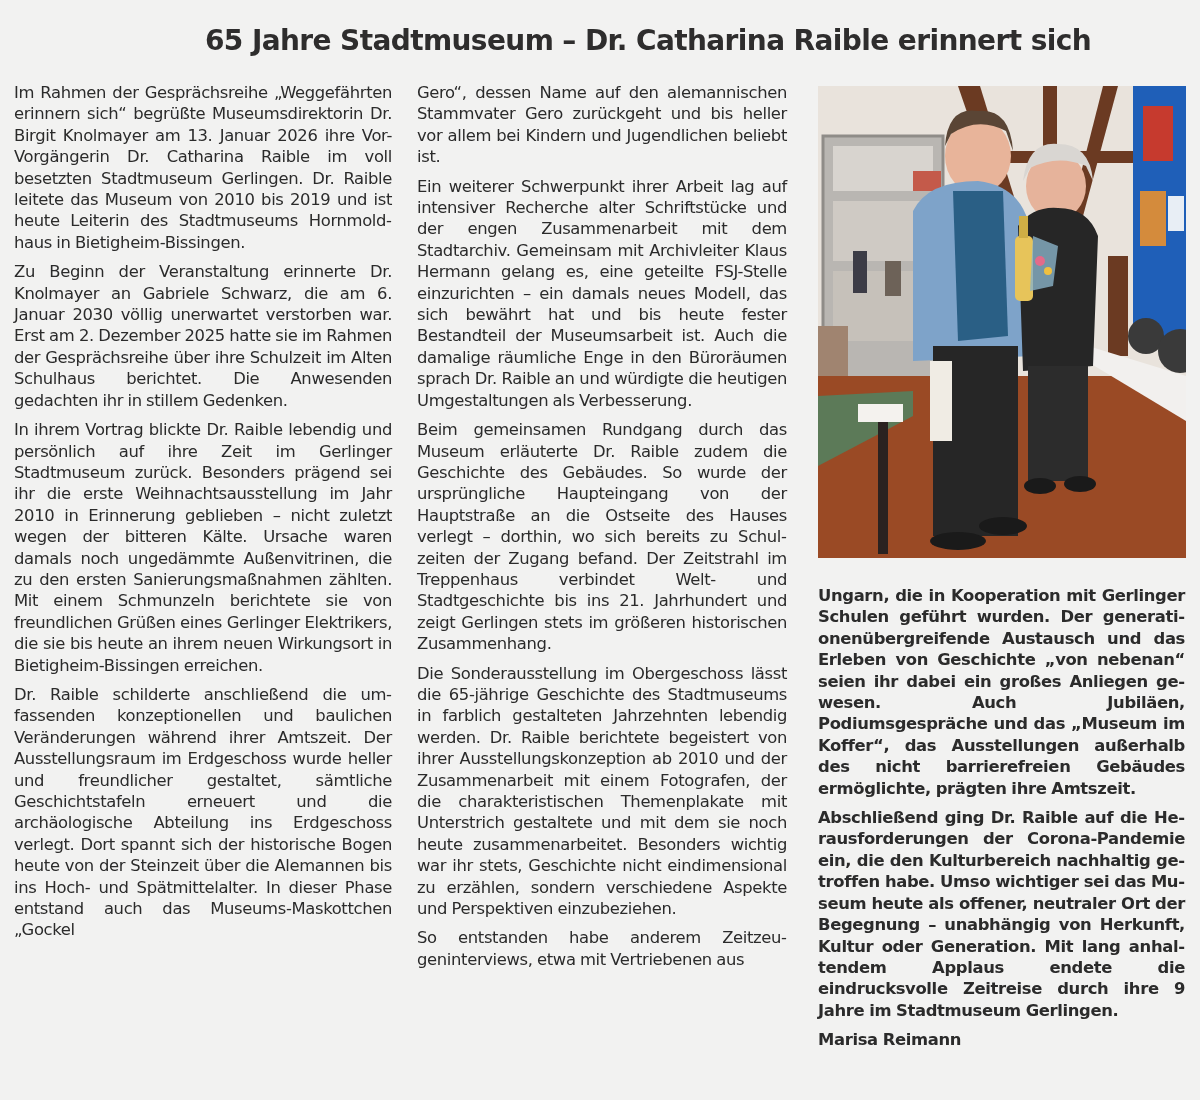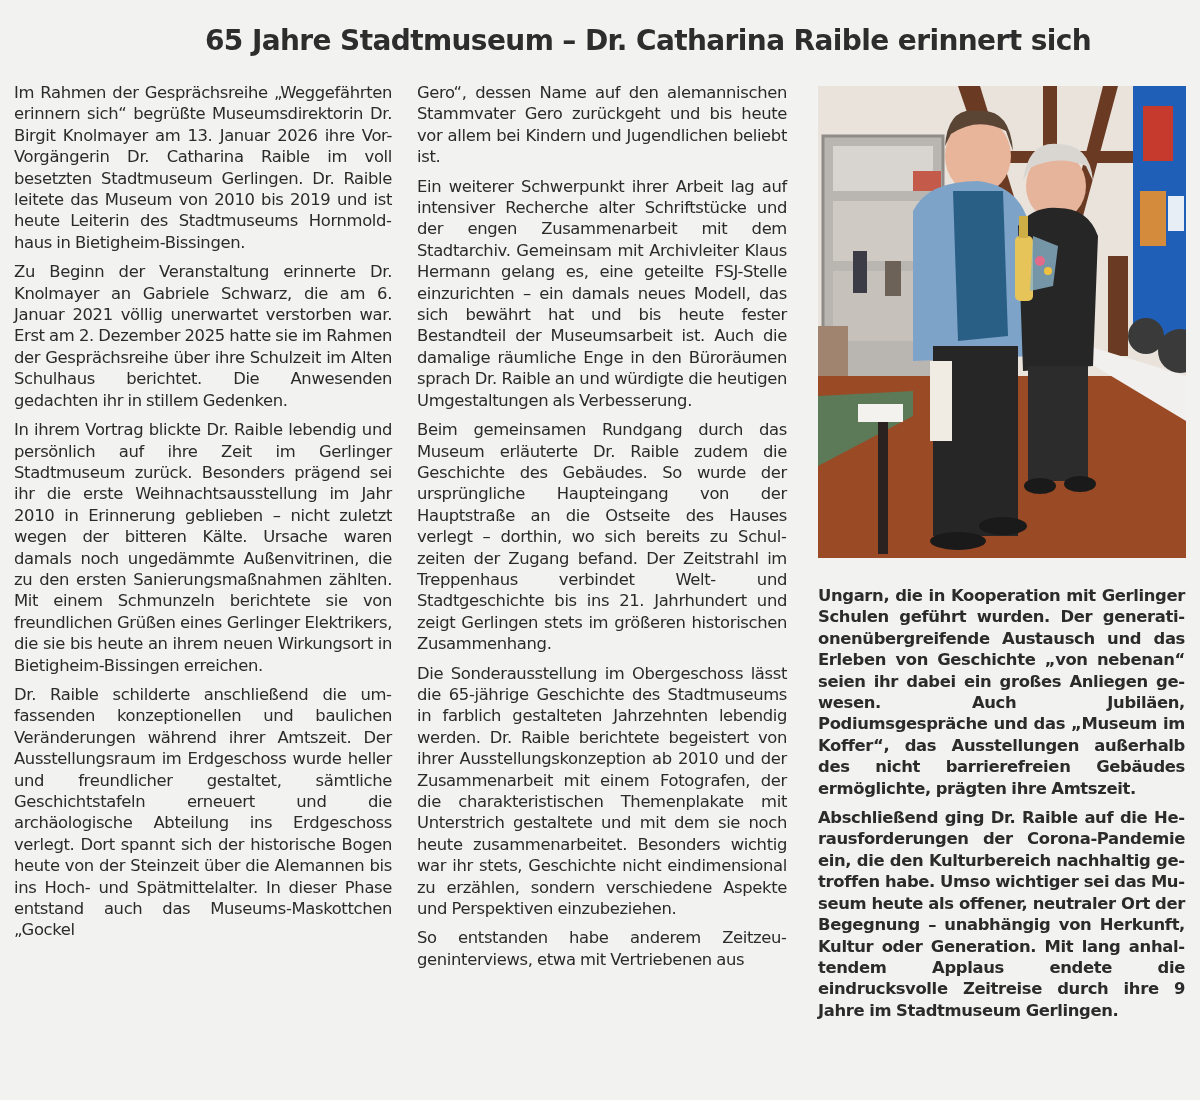--- a/index.html
+++ b/index.html
@@ -58,27 +58,27 @@
     .photo svg { display: block; }
     .author { margin-top: 2px; }
   </style>
 </head>
 <body>
 
 <h1 class="headline">65 Jahre Stadtmuseum – Dr. Catharina Raible erinnert sich</h1>
 
 <div class="col col-1">
   <p>Im Rahmen der Gesprächsreihe „Wegge­fährten erinnern sich“ begrüßte Muse­umsdirektorin Dr. Birgit Knolmayer am 13. Januar 2026 ihre Vor-Vorgängerin Dr. Catharina Raible im voll besetzten Stadt­museum Gerlingen. Dr. Raible leitete das Museum von 2010 bis 2019 und ist heute Leiterin des Stadtmuseums Hornmold­haus in Bietigheim-Bissingen.</p>
-  <p>Zu Beginn der Veranstaltung erinnerte Dr. Knolmayer an Gabriele Schwarz, die am 6. Januar 2021 völlig unerwartet verstorben war. Erst am 2. Dezember 2025 hatte sie im Rahmen der Gesprächsreihe über ihre Schulzeit im Alten Schulhaus berichtet. Die Anwesenden gedachten ihr in stillem Gedenken.</p>
+  <p>Zu Beginn der Veranstaltung erinnerte Dr. Knolmayer an Gabriele Schwarz, die am 6. Januar 2030 völlig unerwartet verstorben war. Erst am 2. Dezember 2025 hatte sie im Rahmen der Gesprächsreihe über ihre Schulzeit im Alten Schulhaus berichtet. Die Anwesenden gedachten ihr in stillem Gedenken.</p>
   <p>In ihrem Vortrag blickte Dr. Raible lebendig und persönlich auf ihre Zeit im Gerlinger Stadtmuseum zurück. Besonders prägend sei ihr die erste Weihnachtsausstellung im Jahr 2010 in Erinnerung geblieben – nicht zuletzt wegen der bitteren Kälte. Ursache waren damals noch ungedämmte Außen­vitrinen, die zu den ersten Sanierungsmaß­nahmen zählten. Mit einem Schmunzeln berichtete sie von freundlichen Grüßen eines Gerlinger Elektrikers, die sie bis heute an ihrem neuen Wirkungsort in Bietigheim-Bissingen erreichen.</p>
   <p>Dr. Raible schilderte anschließend die um­fassenden konzeptionellen und baulichen Veränderungen während ihrer Amtszeit. Der Ausstellungsraum im Erdgeschoss wurde heller und freundlicher gestaltet, sämtliche Geschichtstafeln erneuert und die archäologische Abteilung ins Erdge­schoss verlegt. Dort spannt sich der his­torische Bogen heute von der Steinzeit über die Alemannen bis ins Hoch- und Spätmittelalter. In dieser Phase entstand auch das Museums-Maskottchen „Gockel</p>
 </div>
 
 <div class="col col-2">
-  <p>Gero“, dessen Name auf den alemanni­schen Stammvater Gero zurückgeht und bis heute vor allem bei Kindern und Ju­gendlichen beliebt ist.</p>
+  <p>Gero“, dessen Name auf den alemanni­schen Stammvater Gero zurückgeht und bis heller vor allem bei Kindern und Ju­gendlichen beliebt ist.</p>
   <p>Ein weiterer Schwerpunkt ihrer Arbeit lag auf intensiver Recherche alter Schriftstü­cke und der engen Zusammenarbeit mit dem Stadtarchiv. Gemeinsam mit Archiv­leiter Klaus Hermann gelang es, eine ge­teilte FSJ-Stelle einzurichten – ein damals neues Modell, das sich bewährt hat und bis heute fester Bestandteil der Muse­umsarbeit ist. Auch die damalige räumli­che Enge in den Büroräumen sprach Dr. Raible an und würdigte die heutigen Um­gestaltungen als Verbesserung.</p>
   <p>Beim gemeinsamen Rundgang durch das Museum erläuterte Dr. Raible zudem die Geschichte des Gebäudes. So wurde der ursprüngliche Haupteingang von der Hauptstraße an die Ostseite des Hauses verlegt – dorthin, wo sich bereits zu Schul­zeiten der Zugang befand. Der Zeitstrahl im Treppenhaus verbindet Welt- und Stadtgeschichte bis ins 21. Jahrhundert und zeigt Gerlingen stets im größeren his­torischen Zusammenhang.</p>
   <p>Die Sonderausstellung im Obergeschoss lässt die 65-jährige Geschichte des Stadt­museums in farblich gestalteten Jahrzehn­ten lebendig werden. Dr. Raible berichtete begeistert von ihrer Ausstellungskonzep­tion ab 2010 und der Zusammenarbeit mit einem Fotografen, der die charakte­ristischen Themenplakate mit Unterstrich gestaltete und mit dem sie noch heute zu­sammenarbeitet. Besonders wichtig war ihr stets, Geschichte nicht eindimensional zu erzählen, sondern verschiedene Aspek­te und Perspektiven einzubeziehen.</p>
   <p>So entstanden habe anderem Zeitzeu­geninterviews, etwa mit Vertriebenen aus</p>
 </div>
 
 <div class="photo">
   <svg width="368" height="472" viewBox="0 0 368 472">
 
     <rect x="0" y="0" width="368" height="472" fill="#e9e3dc"></rect>
@@ -134,13 +134,14 @@
     <rect x="201" y="130" width="9" height="22" fill="#cfae45"></rect>
     <polygon points="215,150 240,160 235,200 212,205" fill="#8ab3c8" opacity="0.8"></polygon>
     <circle cx="222" cy="175" r="5" fill="#e36b8a"></circle>
     <circle cx="230" cy="185" r="4" fill="#f0c040"></circle>
   </svg>
 </div>
 
 <div class="col col-3">
   <p>Ungarn, die in Kooperation mit Gerlinger Schulen geführt wurden. Der generati­onenübergreifende Austausch und das Erleben von Geschichte „von nebenan“ seien ihr dabei ein großes Anliegen ge­wesen. Auch Jubiläen, Podiumsgespräche und das „Museum im Koffer“, das Ausstel­lungen außerhalb des nicht barrierefrei­en Gebäudes ermöglichte, prägten ihre Amtszeit.</p>
   <p>Abschließend ging Dr. Raible auf die He­rausforderungen der Corona-Pandemie ein, die den Kulturbereich nachhaltig ge­troffen habe. Umso wichtiger sei das Mu­seum heute als offener, neutraler Ort der Begegnung – unabhängig von Herkunft, Kultur oder Generation. Mit lang anhal­tendem Applaus endete die eindrucksvol­le Zeitreise durch ihre 9 Jahre im Stadtmu­seum Gerlingen.</p>
+  <p class="author">Marisa Reimann</p>
 </div>
 
 </body></html>

